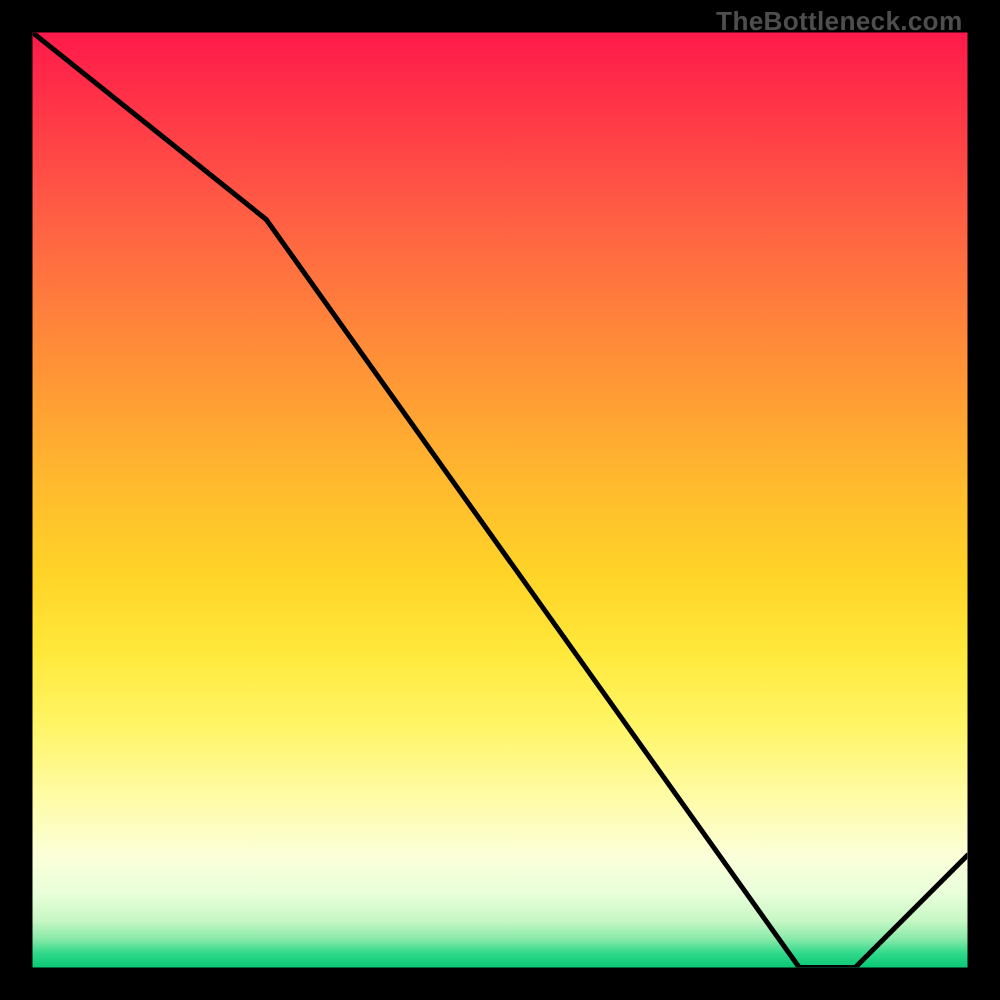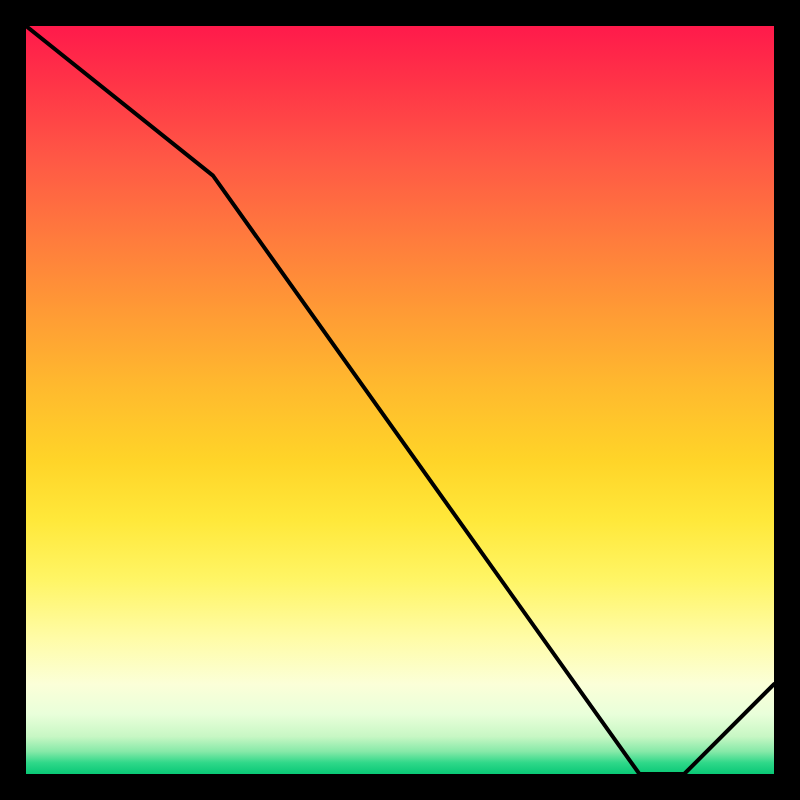--- a/index.html
+++ b/index.html
@@ -54,13 +54,14 @@
 </head>
 <body>
 
 <div class="stage">
   <div class="plot">
     <svg class="curve" width="748" height="748" viewBox="0 0 748 748">
       <polyline id="series-path" fill="none" stroke="#000000" stroke-width="4" stroke-linejoin="round" stroke-linecap="round" points="0.0,0.0 187.0,149.6 613.4,748.0 658.2,748.0 748.0,658.2"></polyline>
     </svg>
     <div class="tick-label" style="left:590px; top:718px;"></div>
   </div>
+  <div class="watermark">TheBottleneck.com</div>
 </div>
 
 </body></html>

